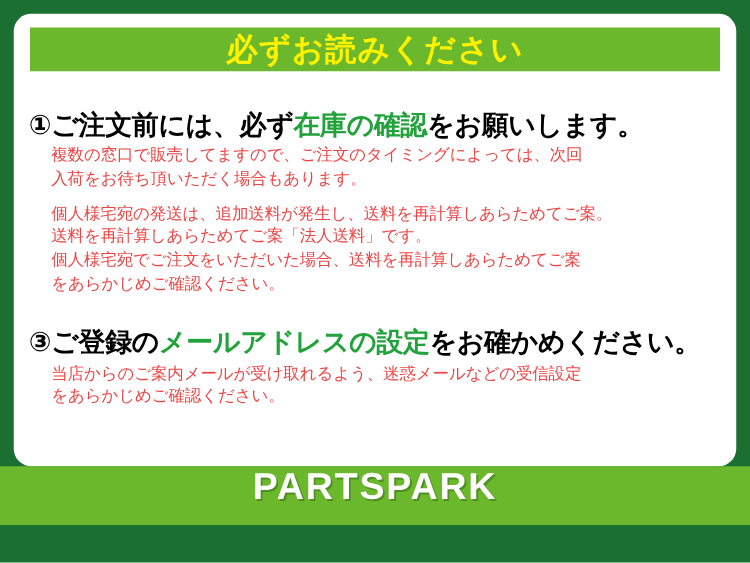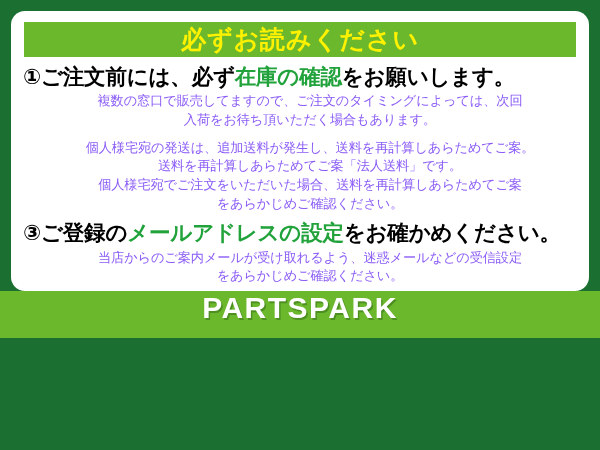--- a/index.html
+++ b/index.html
@@ -9,21 +9,21 @@
   body {
     width: 600px;
     height: 450px;
     overflow: hidden;
     font-family: "Liberation Sans", "DejaVu Sans", sans-serif;
     background: #1b7031;
   }
   #notice-card {
     position: relative;
     width: 600px;
-    height: 338px;
+    height: 420px;
     background: #1b7031;
     box-sizing: border-box;
   }
   
   #footer-band {
     position: absolute;
     left: 0;
     right: 0;
     bottom: 0;
     height: 47px;
@@ -82,37 +82,37 @@
     margin-bottom: 5px;
   }
   .item-headline {
     color: #000000;
     font-weight: bold;
     font-size: 21.5px;
     line-height: 1.26;
     letter-spacing: -0.2px;
     white-space: nowrap;
     font-family: "DejaVu Sans", "Liberation Sans", sans-serif;
+    margin-top: 24px;
   }
   .item-headline .hl {
     color: #21a23b;
   }
   .item-headline .line2 {
     display: block;
     padding-left: 13px;
   }
   .item-body {
-    color: #8b5cf6;
+    color: #ef4444;
     font-size: 13.2px;
     line-height: 1.42;
     padding-left: 18px;
     padding-top: 2px;
     letter-spacing: -0.1px;
     font-family: "DejaVu Sans", "Liberation Sans", sans-serif;
-    text-align: center;
   }
   .item-body .bline {
     display: block;
     white-space: nowrap;
   }
   #item-1 { margin-bottom: 7px; }
   #item-2 { margin-bottom: 6px; }
   #item-3 { margin-bottom: 0; }
 </style>
 </head>

